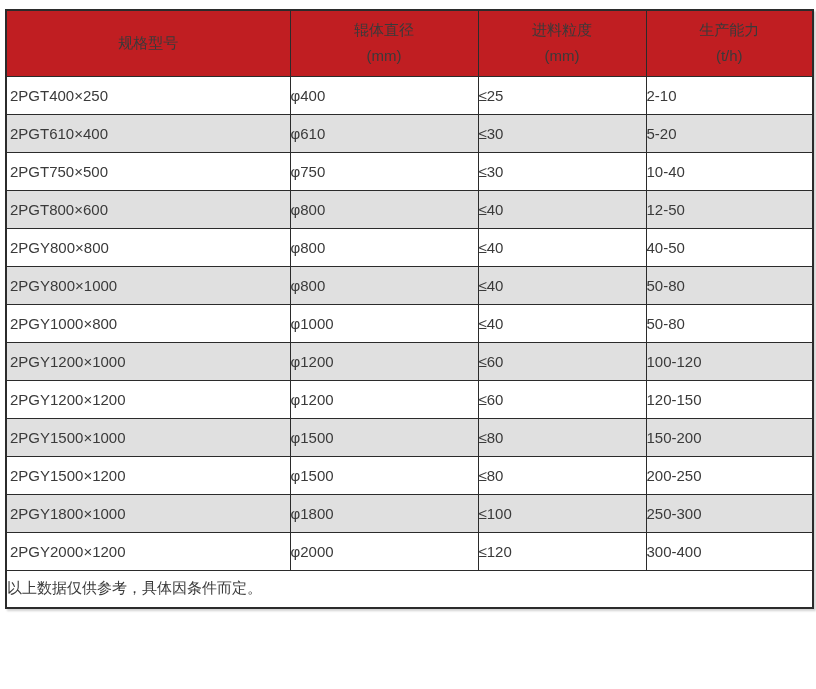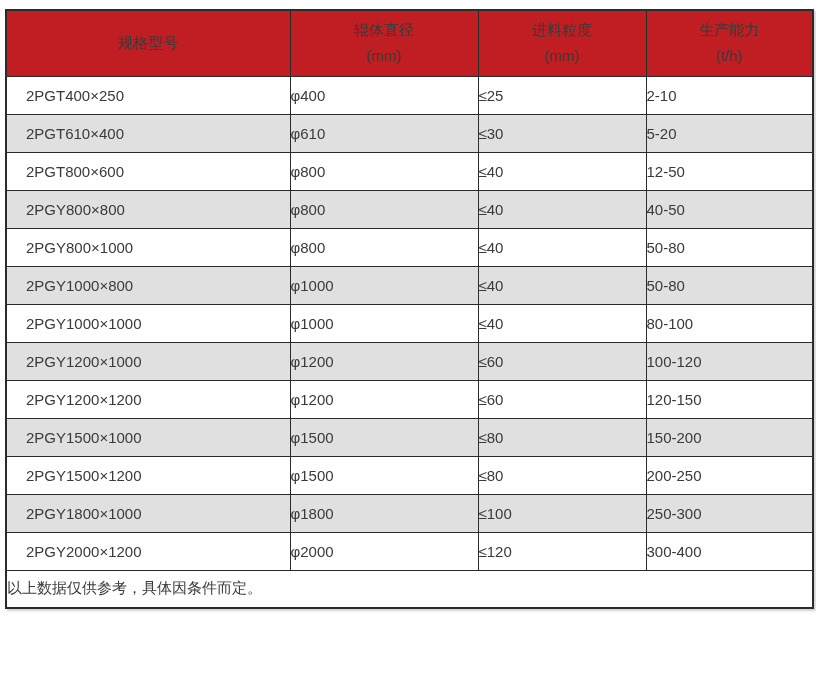--- a/index.html
+++ b/index.html
@@ -43,21 +43,21 @@
   }
   thead th .h-label { line-height: 26px; }
   thead th .h-unit  { line-height: 26px; }
   tbody td {
     height: 38px;
     background: #ffffff;
   }
   tbody tr:nth-child(even) td { background: #e0e0e0; }
   tbody td.col-0 {
     text-align: left;
-    padding-left: 19px;
+    padding-left: 3px;
   }
   tfoot td {
     height: 38px;
     text-align: left;
     background: #ffffff;
     color: #3a3a3a;
   }
   col.c0 { width: 284px; }
   col.c1 { width: 188px; }
   col.c2 { width: 168px; }
@@ -100,20 +100,26 @@
           <td class="col-2">≤25</td>
           <td class="col-3">2-10</td>
         </tr>
         <tr>
           <td class="col-0">2PGT610×400</td>
           <td class="col-1">φ610</td>
           <td class="col-2">≤30</td>
           <td class="col-3">5-20</td>
         </tr>
         <tr>
+          <td class="col-0">2PGT750×500</td>
+          <td class="col-1">φ750</td>
+          <td class="col-2">≤30</td>
+          <td class="col-3">10-40</td>
+        </tr>
+        <tr>
           <td class="col-0">2PGT800×600</td>
           <td class="col-1">φ800</td>
           <td class="col-2">≤40</td>
           <td class="col-3">12-50</td>
         </tr>
         <tr>
           <td class="col-0">2PGY800×800</td>
           <td class="col-1">φ800</td>
           <td class="col-2">≤40</td>
           <td class="col-3">40-50</td>
@@ -122,26 +128,20 @@
           <td class="col-0">2PGY800×1000</td>
           <td class="col-1">φ800</td>
           <td class="col-2">≤40</td>
           <td class="col-3">50-80</td>
         </tr>
         <tr>
           <td class="col-0">2PGY1000×800</td>
           <td class="col-1">φ1000</td>
           <td class="col-2">≤40</td>
           <td class="col-3">50-80</td>
-        </tr>
-        <tr>
-          <td class="col-0">2PGY1000×1000</td>
-          <td class="col-1">φ1000</td>
-          <td class="col-2">≤40</td>
-          <td class="col-3">80-100</td>
         </tr>
         <tr>
           <td class="col-0">2PGY1200×1000</td>
           <td class="col-1">φ1200</td>
           <td class="col-2">≤60</td>
           <td class="col-3">100-120</td>
         </tr>
         <tr>
           <td class="col-0">2PGY1200×1200</td>
           <td class="col-1">φ1200</td>

